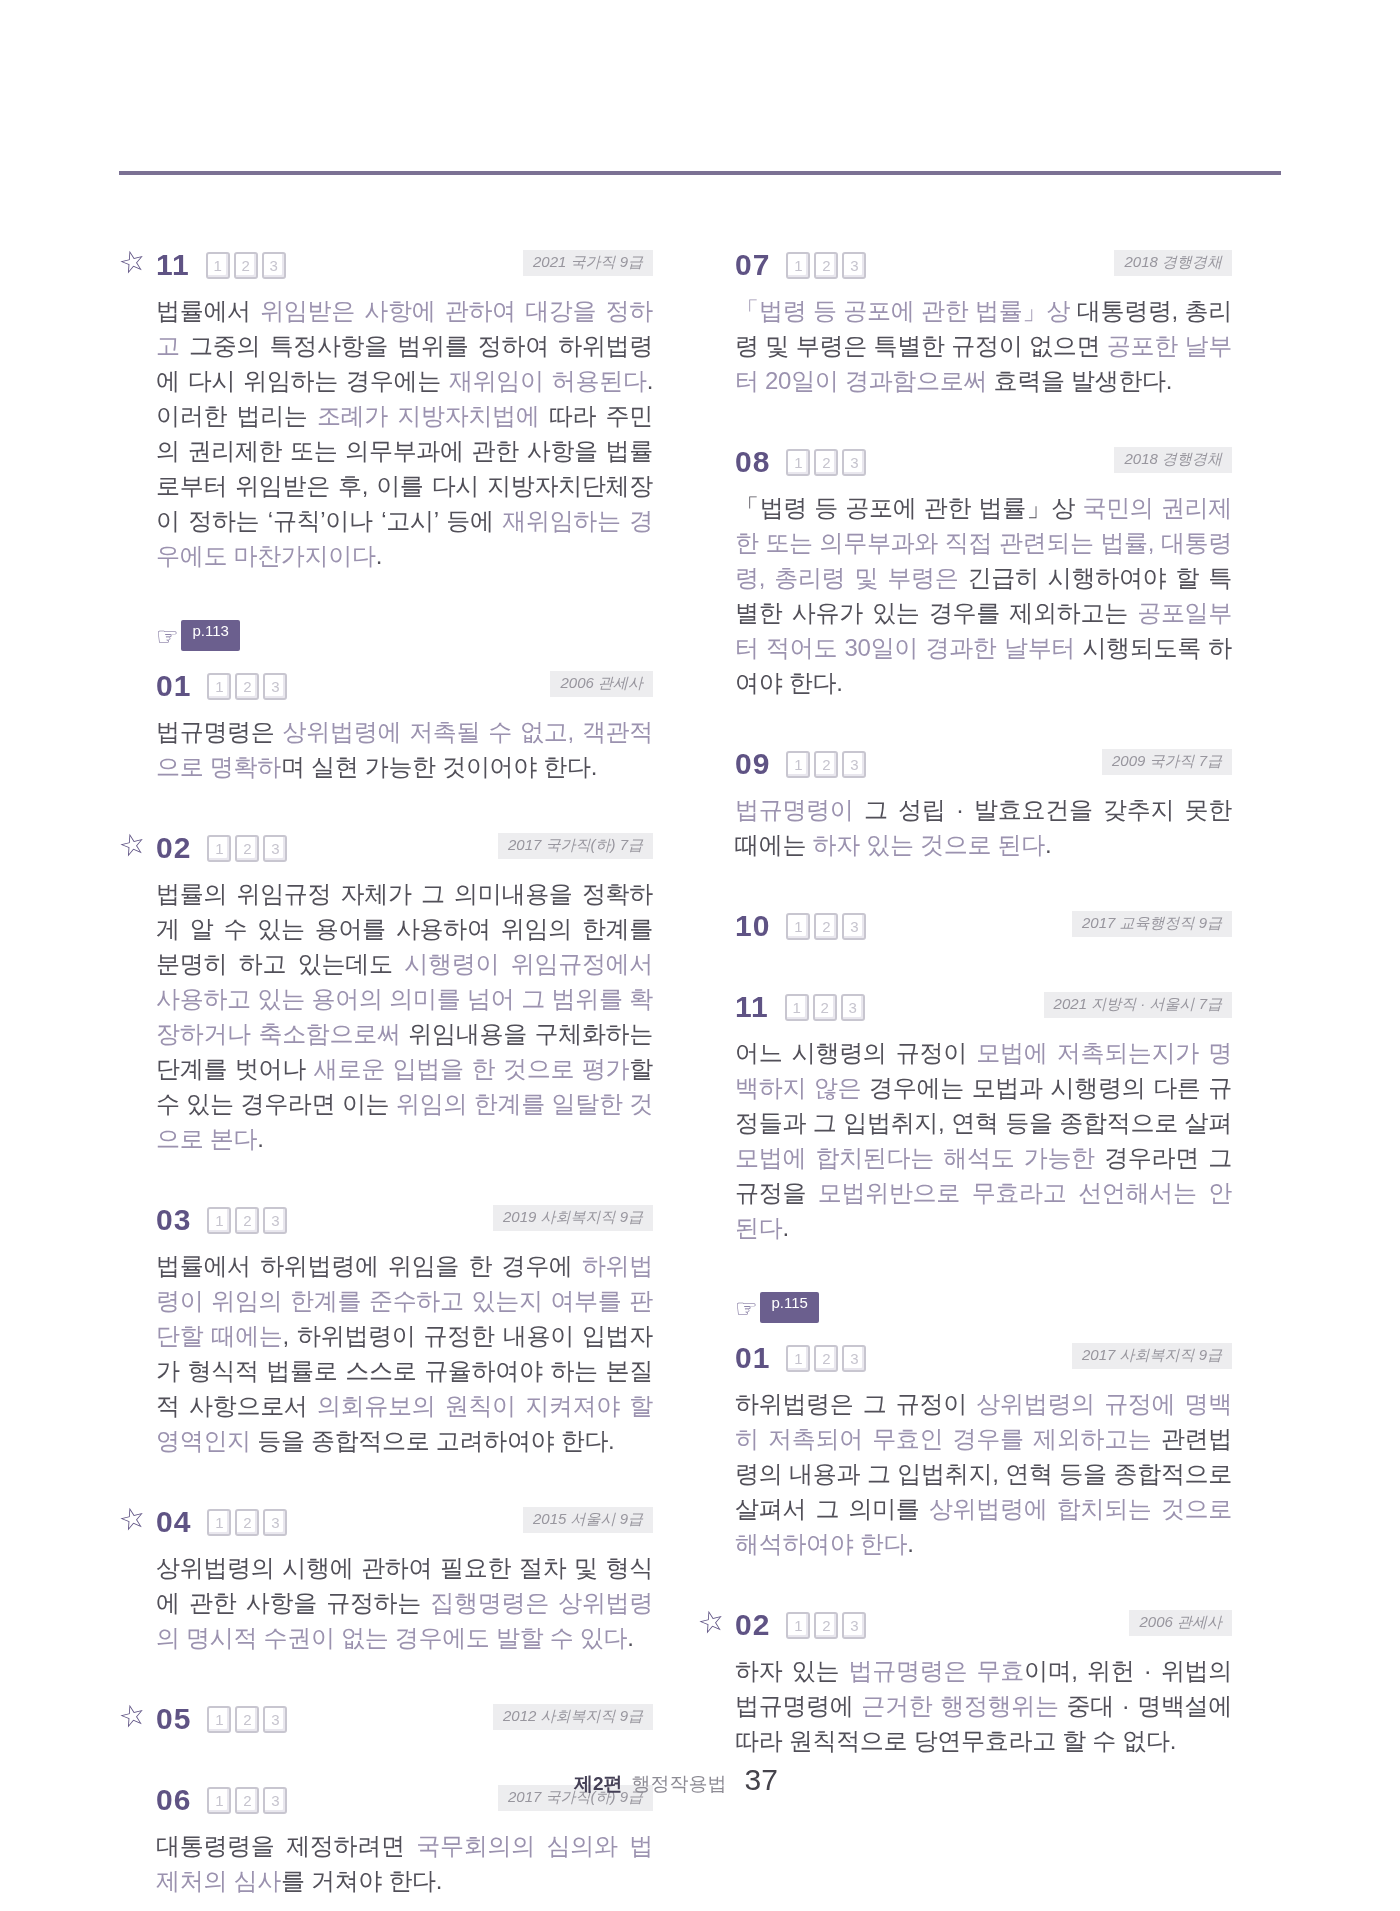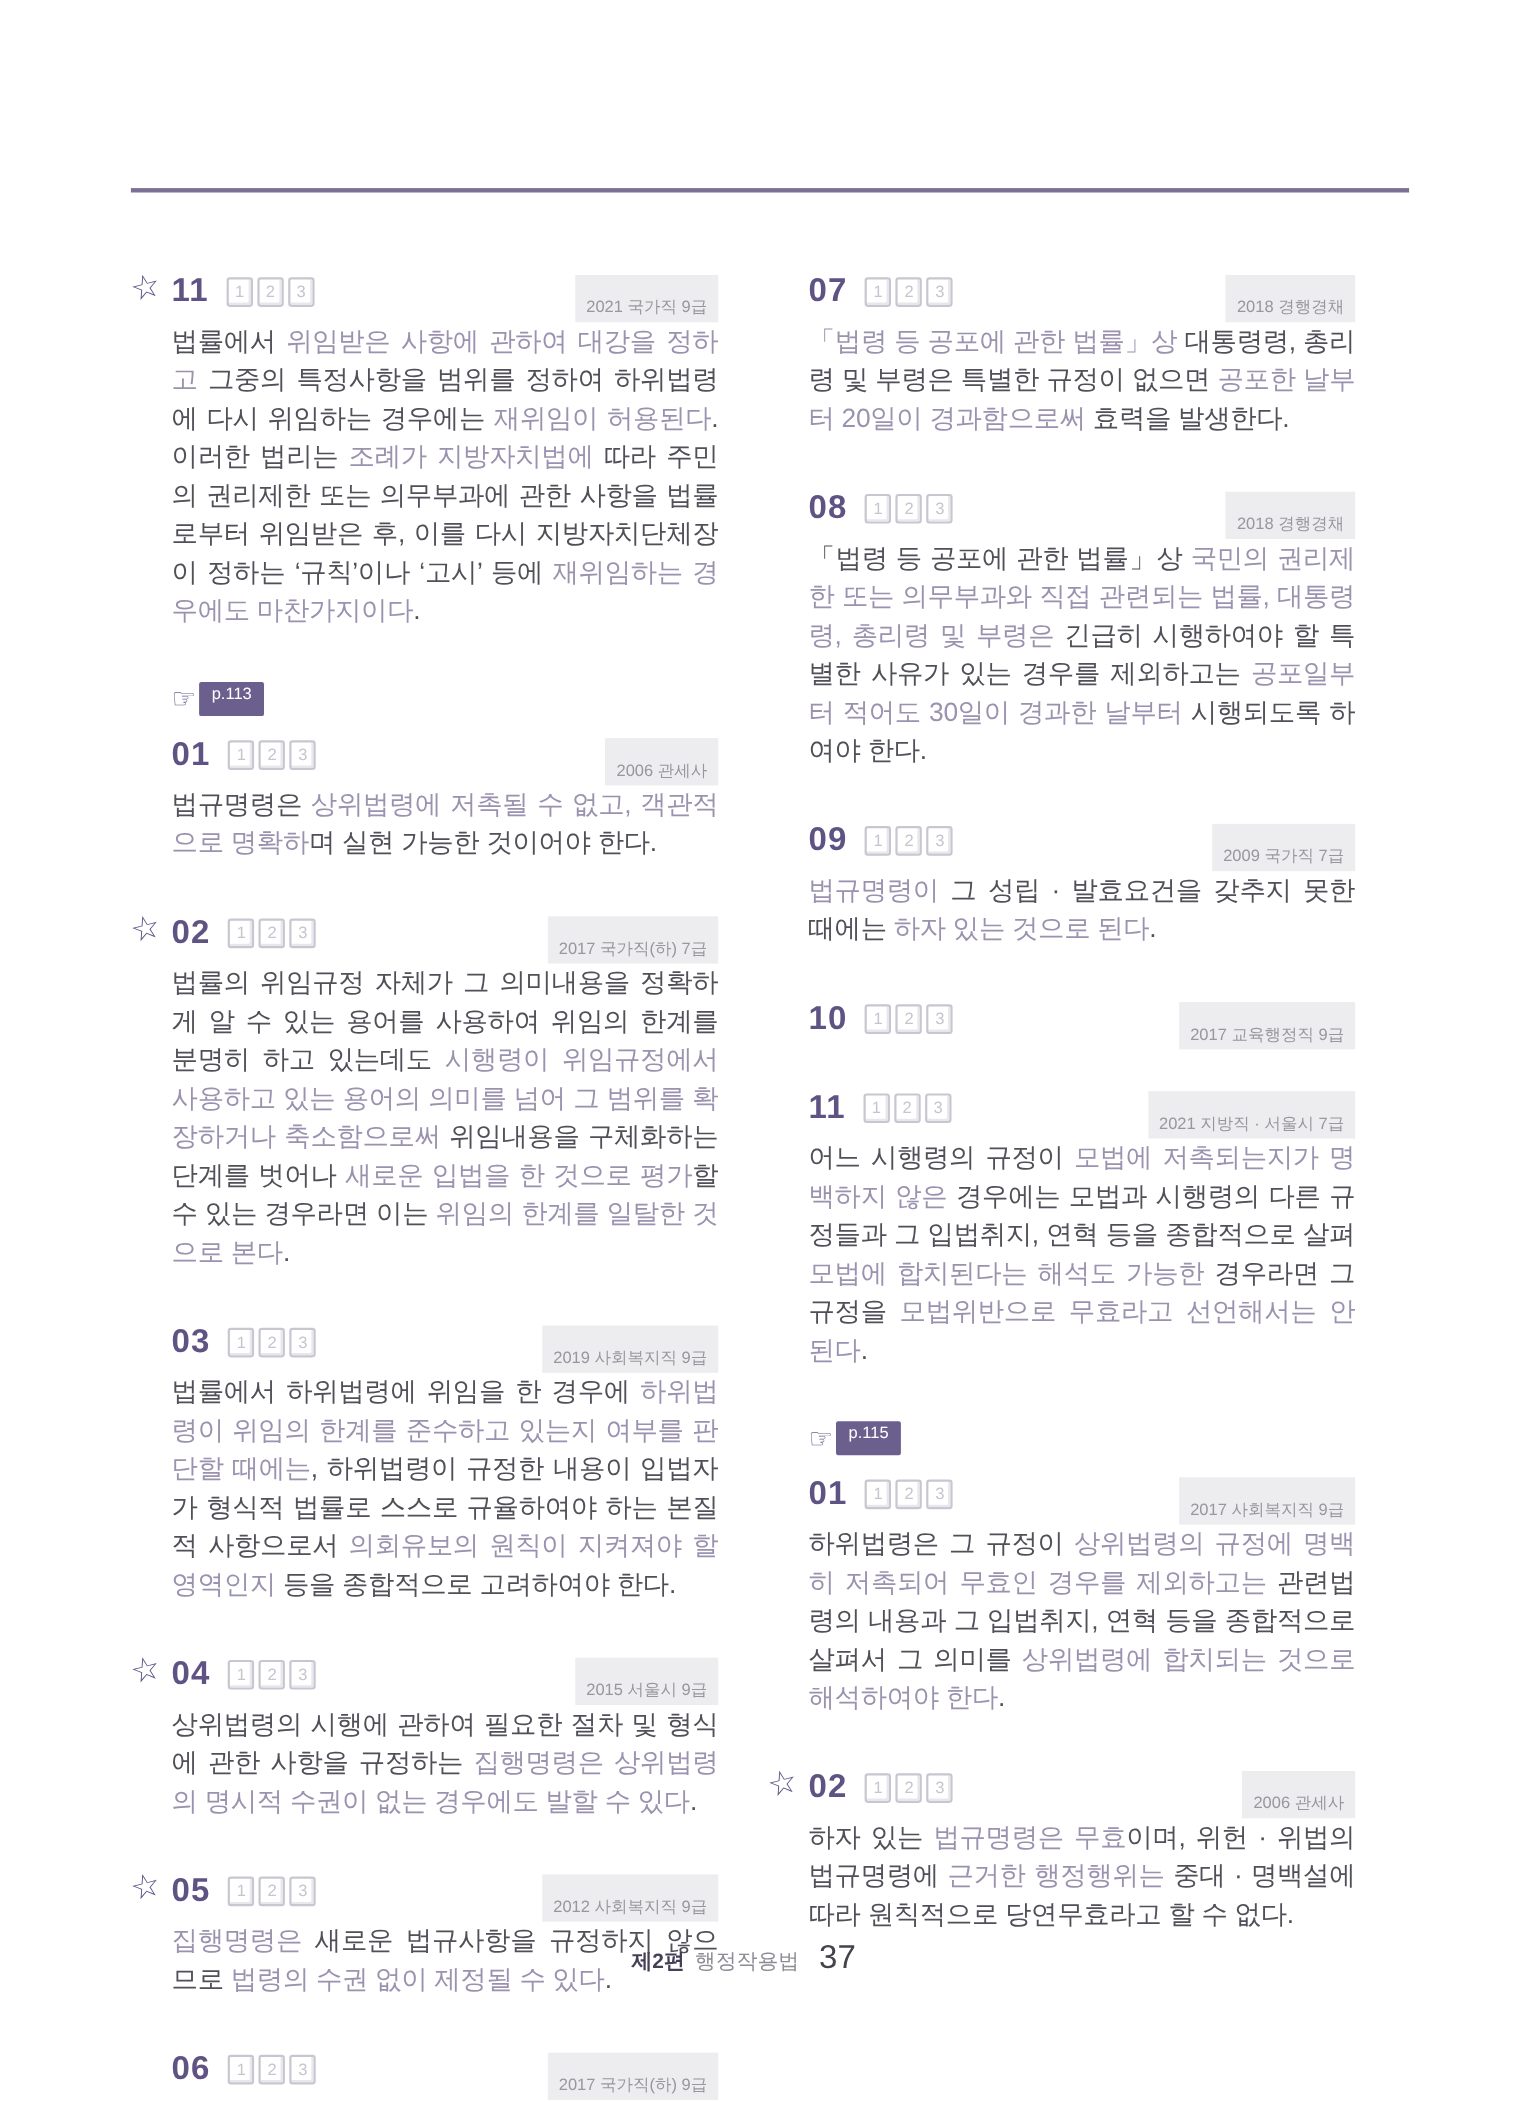--- a/index.html
+++ b/index.html
@@ -20,21 +20,21 @@
   }
   .q-number { color:#5f5384; font-size:30px; font-weight:bold; letter-spacing:1px; margin-right:16px; }
   .q-checks { display:flex; gap:4px; }
   .q-check {
     width:20px; height:23px; border:2px solid #c8c6d0; border-radius:3px; background:#fff;
     color:#c6c4ce; font-size:15px; display:flex; align-items:center; justify-content:center;
     box-shadow: inset -2px -2px 0 #e9e7ee;
   }
   .q-tag {
     margin-left:auto; background:#ededef; color:#98969e; font-size:15px;
-    padding:20px 10px 4px; white-space:nowrap; align-self:flex-start; margin-top:2px;
+    padding:3px 10px 4px; white-space:nowrap; align-self:flex-start; margin-top:2px;font-style:italic;
   }
   .q-body {
     margin:0; font-size:24px; line-height:35px; color:#514f58;
     text-align:justify; word-break:break-all; letter-spacing:-0.3px;
   }
   .q-body .hl { color:#9b92af; }
 
   .page-ref { display:flex; align-items:center; margin:2px 0 18px 0; }
   .hand-icon { color:#6b5f8e; font-size:25px; line-height:24px; margin-right:3px; }
   .ref-badge { background:#6b5f8e; color:#ffffff; font-size:15px; padding:2px 11px 12px; border-radius:2px; }
@@ -123,21 +123,20 @@
           <div class="q-header">
             <span class="q-star">☆</span>
             <span class="q-number">05</span>
             <span class="q-checks">
               <span class="q-check">1</span>
               <span class="q-check">2</span>
               <span class="q-check">3</span>
             </span>
             <span class="q-tag">2012 사회복지직 9급</span>
           </div>
-          <p class="q-body"><span class="hl">집행명령은 </span><span>새로운 법규사항을 규정하지 않으므로 </span><span class="hl">법령의 수권 없이 제정될 수 있다</span><span>.</span></p>
         </section>
         <section class="q-item">
           <div class="q-header">
             <span class="q-number">06</span>
             <span class="q-checks">
               <span class="q-check">1</span>
               <span class="q-check">2</span>
               <span class="q-check">3</span>
             </span>
             <span class="q-tag">2017 국가직(하) 9급</span>

